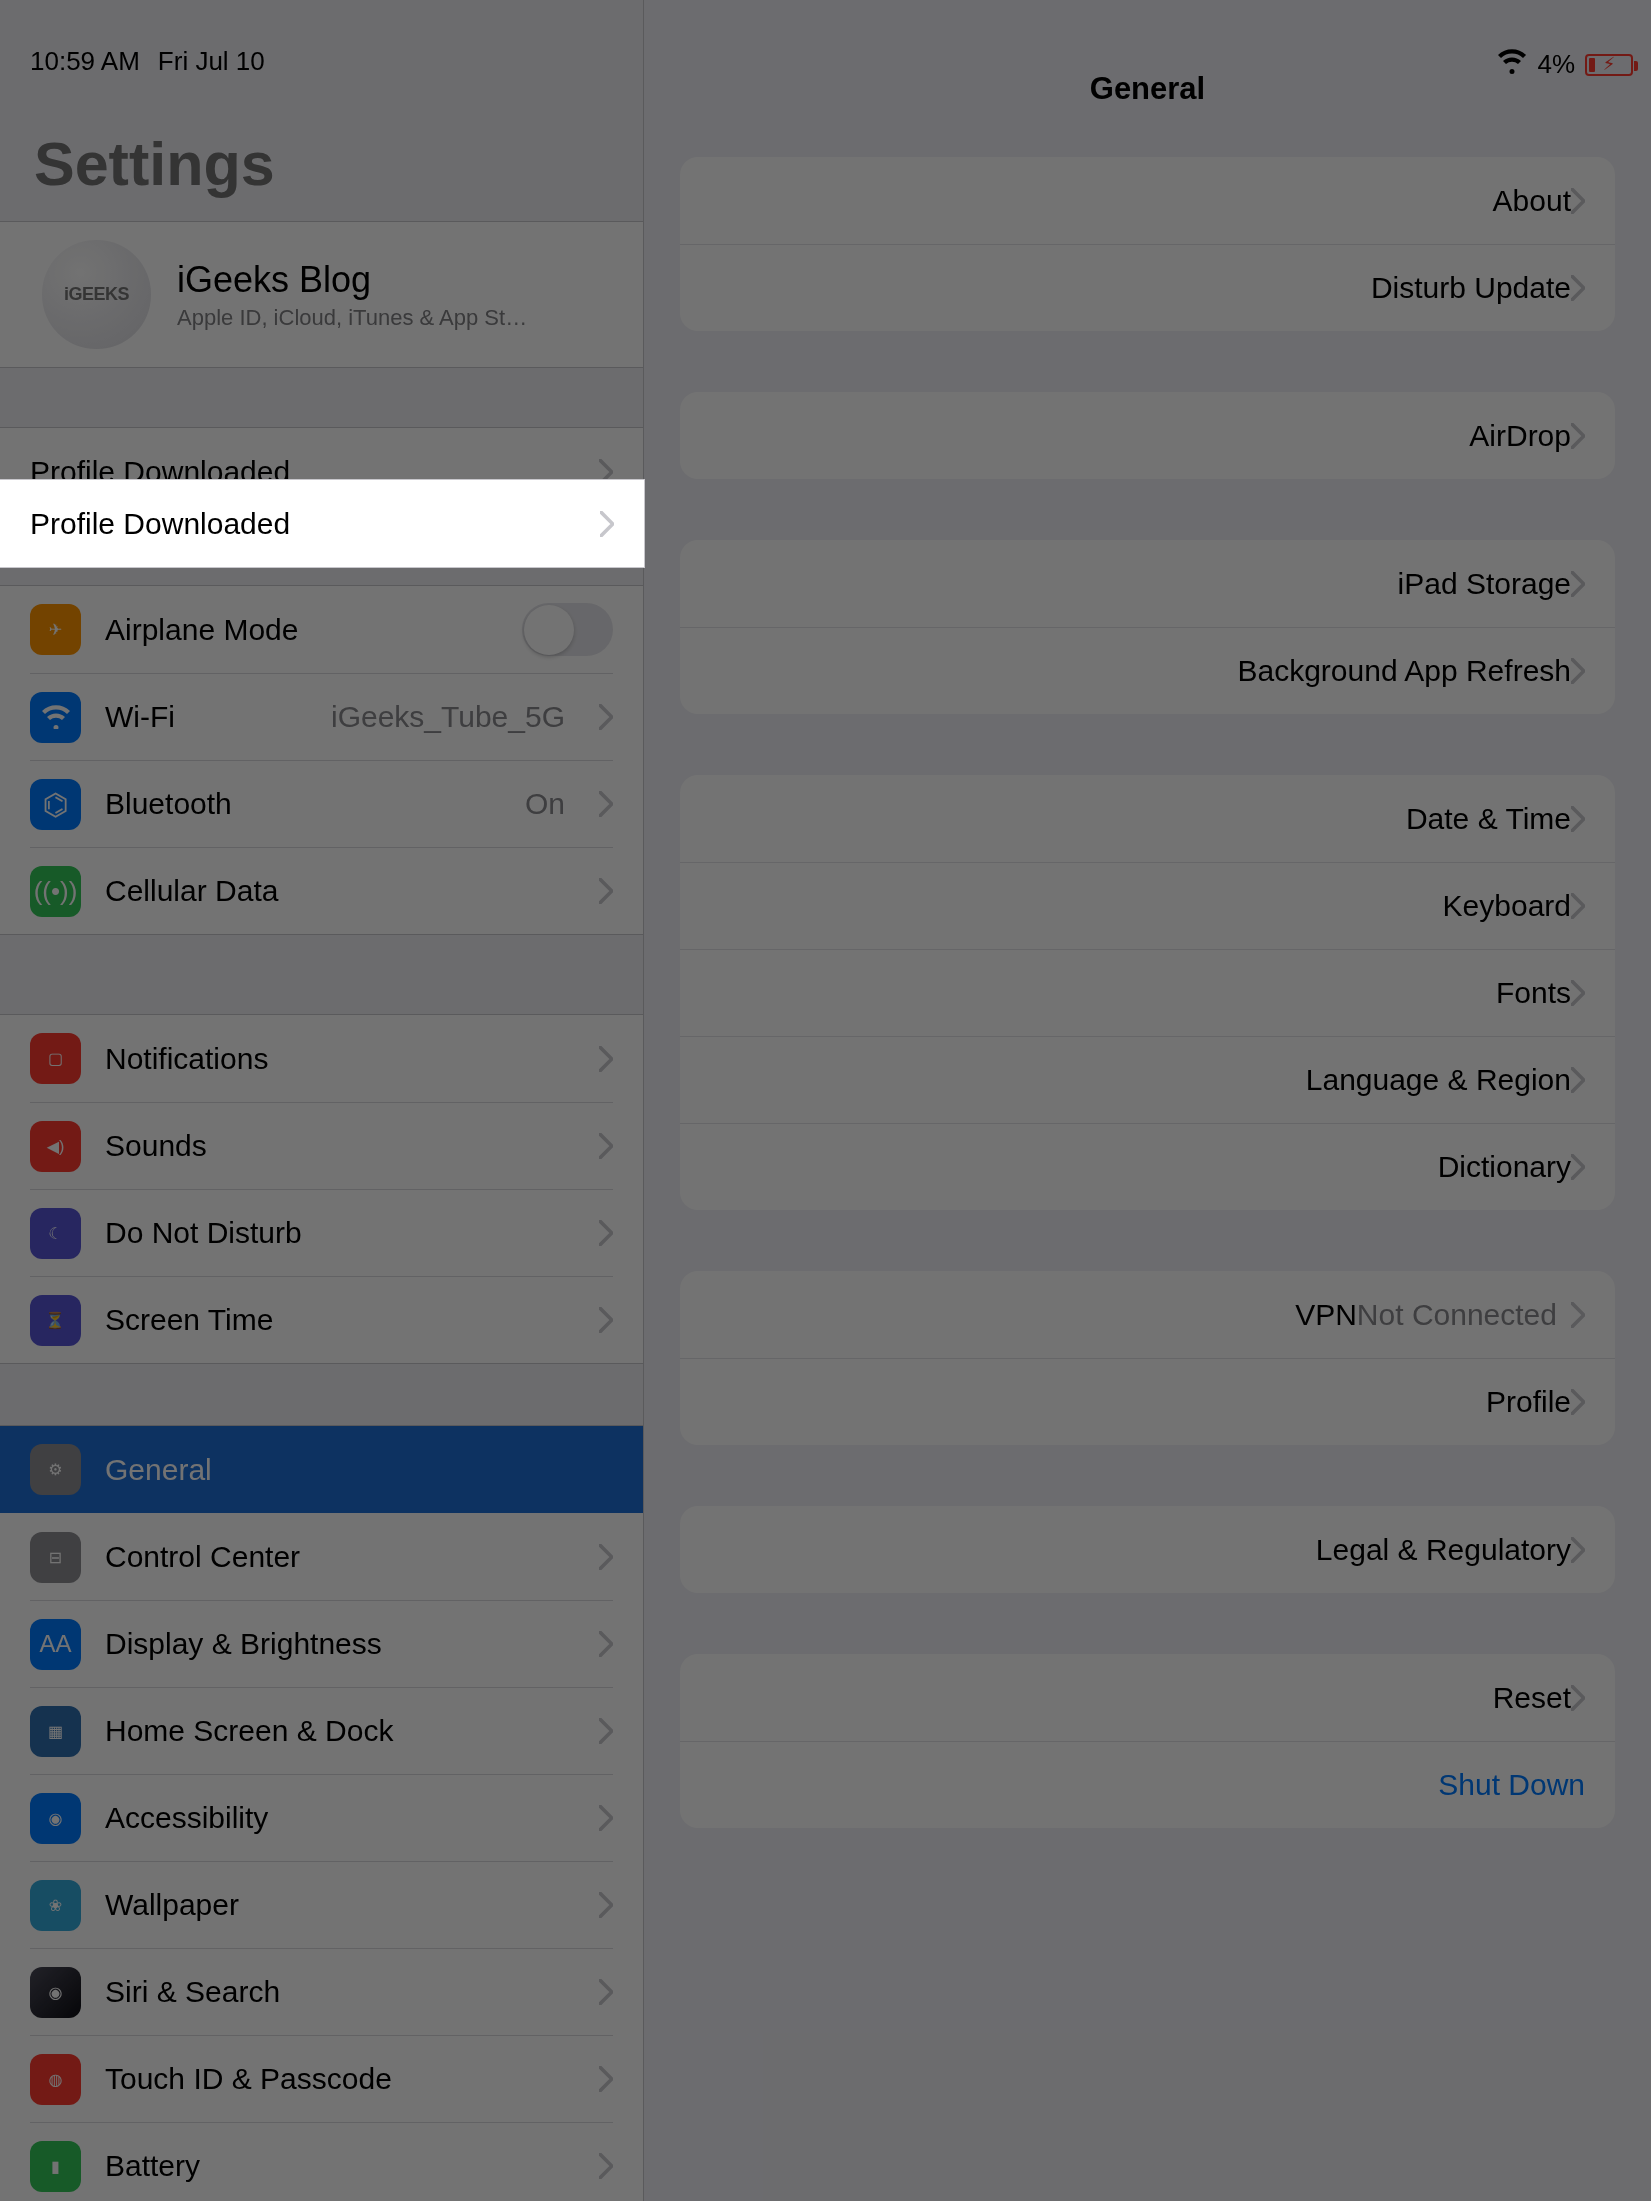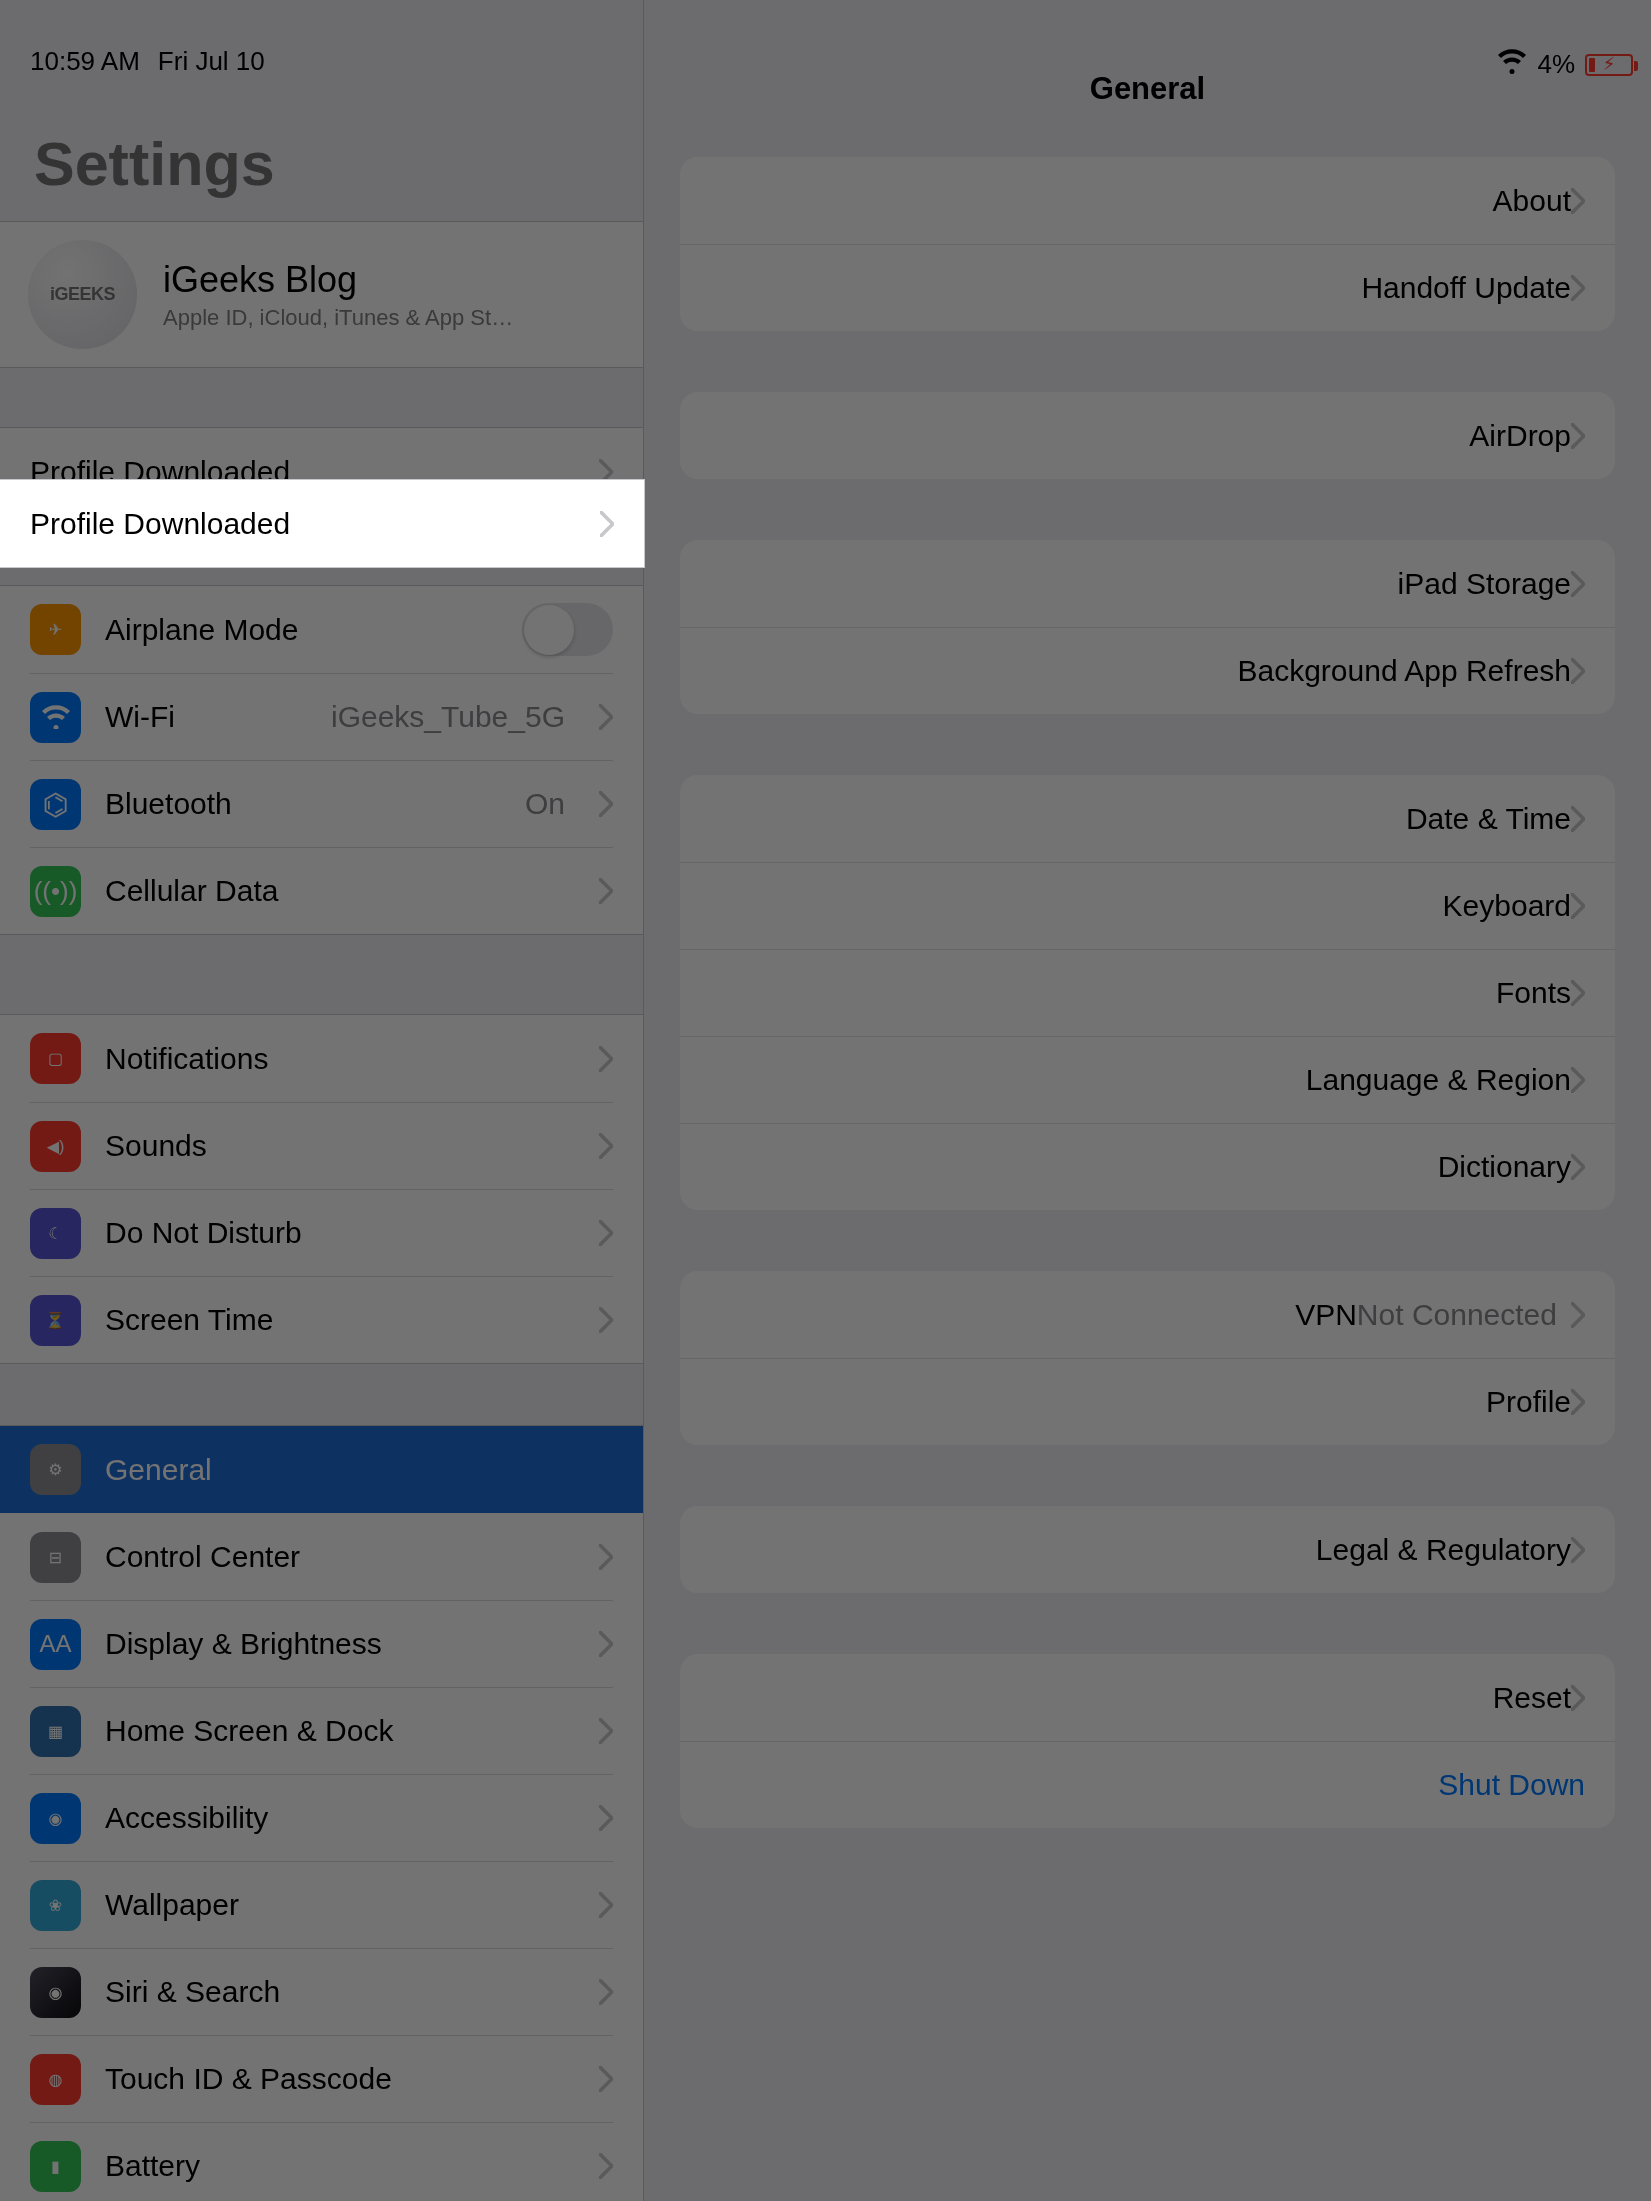--- a/index.html
+++ b/index.html
@@ -98,21 +98,21 @@
   .chevron{ color:#c7c7cc; display:flex;}
   .switch{
     width:91px; height:53px; border-radius:27px; background:#e5e5ea; position:relative;
   }
   .switch .knob{
     width:50px; height:50px; border-radius:25px; background:#fff; position:absolute; top:2px; left:2px;
     box-shadow: 0 2px 4px rgba(0,0,0,0.2);
   }
 
   
-  .appleid-row{ padding:18px 28px; display:flex; gap:26px; align-items:center;}
+  .appleid-row{ padding:18px 42px; display:flex; gap:26px; align-items:center;}
   .avatar{
     width:109px; height:109px; border-radius:54px; background: radial-gradient(circle at 35% 30%, #fdfdfd, #e8e8ec 60%, #dcdce0);
     display:flex; align-items:center; justify-content:center; color:#777; font-size:18px; font-weight:600; letter-spacing:-0.5px;
   }
   .appleid-text .name{ font-size:36px; font-weight:400;}
   .appleid-text .sub{ font-size:22px; color:#808084; padding-top:4px;}
 
   
   .row.selected{ background:#1e6fd8;}
   .row.selected .label{ color:#fff;}
@@ -408,21 +408,21 @@
   <div class="dgroup">
     <div class="drow">
       <span class="label">About</span>
       <span class="chevron">
           <svg viewBox="0 0 14 26" width="14" height="26">
             <use href="#chev"></use>
           </svg>
         </span>
     </div>
     <div class="drow">
-      <span class="label">Handoff Update</span>
+      <span class="label">Disturb Update</span>
       <span class="chevron">
           <svg viewBox="0 0 14 26" width="14" height="26">
             <use href="#chev"></use>
           </svg>
         </span>
     </div>
   </div>
 
   <div class="dgroup">
     <div class="drow">

